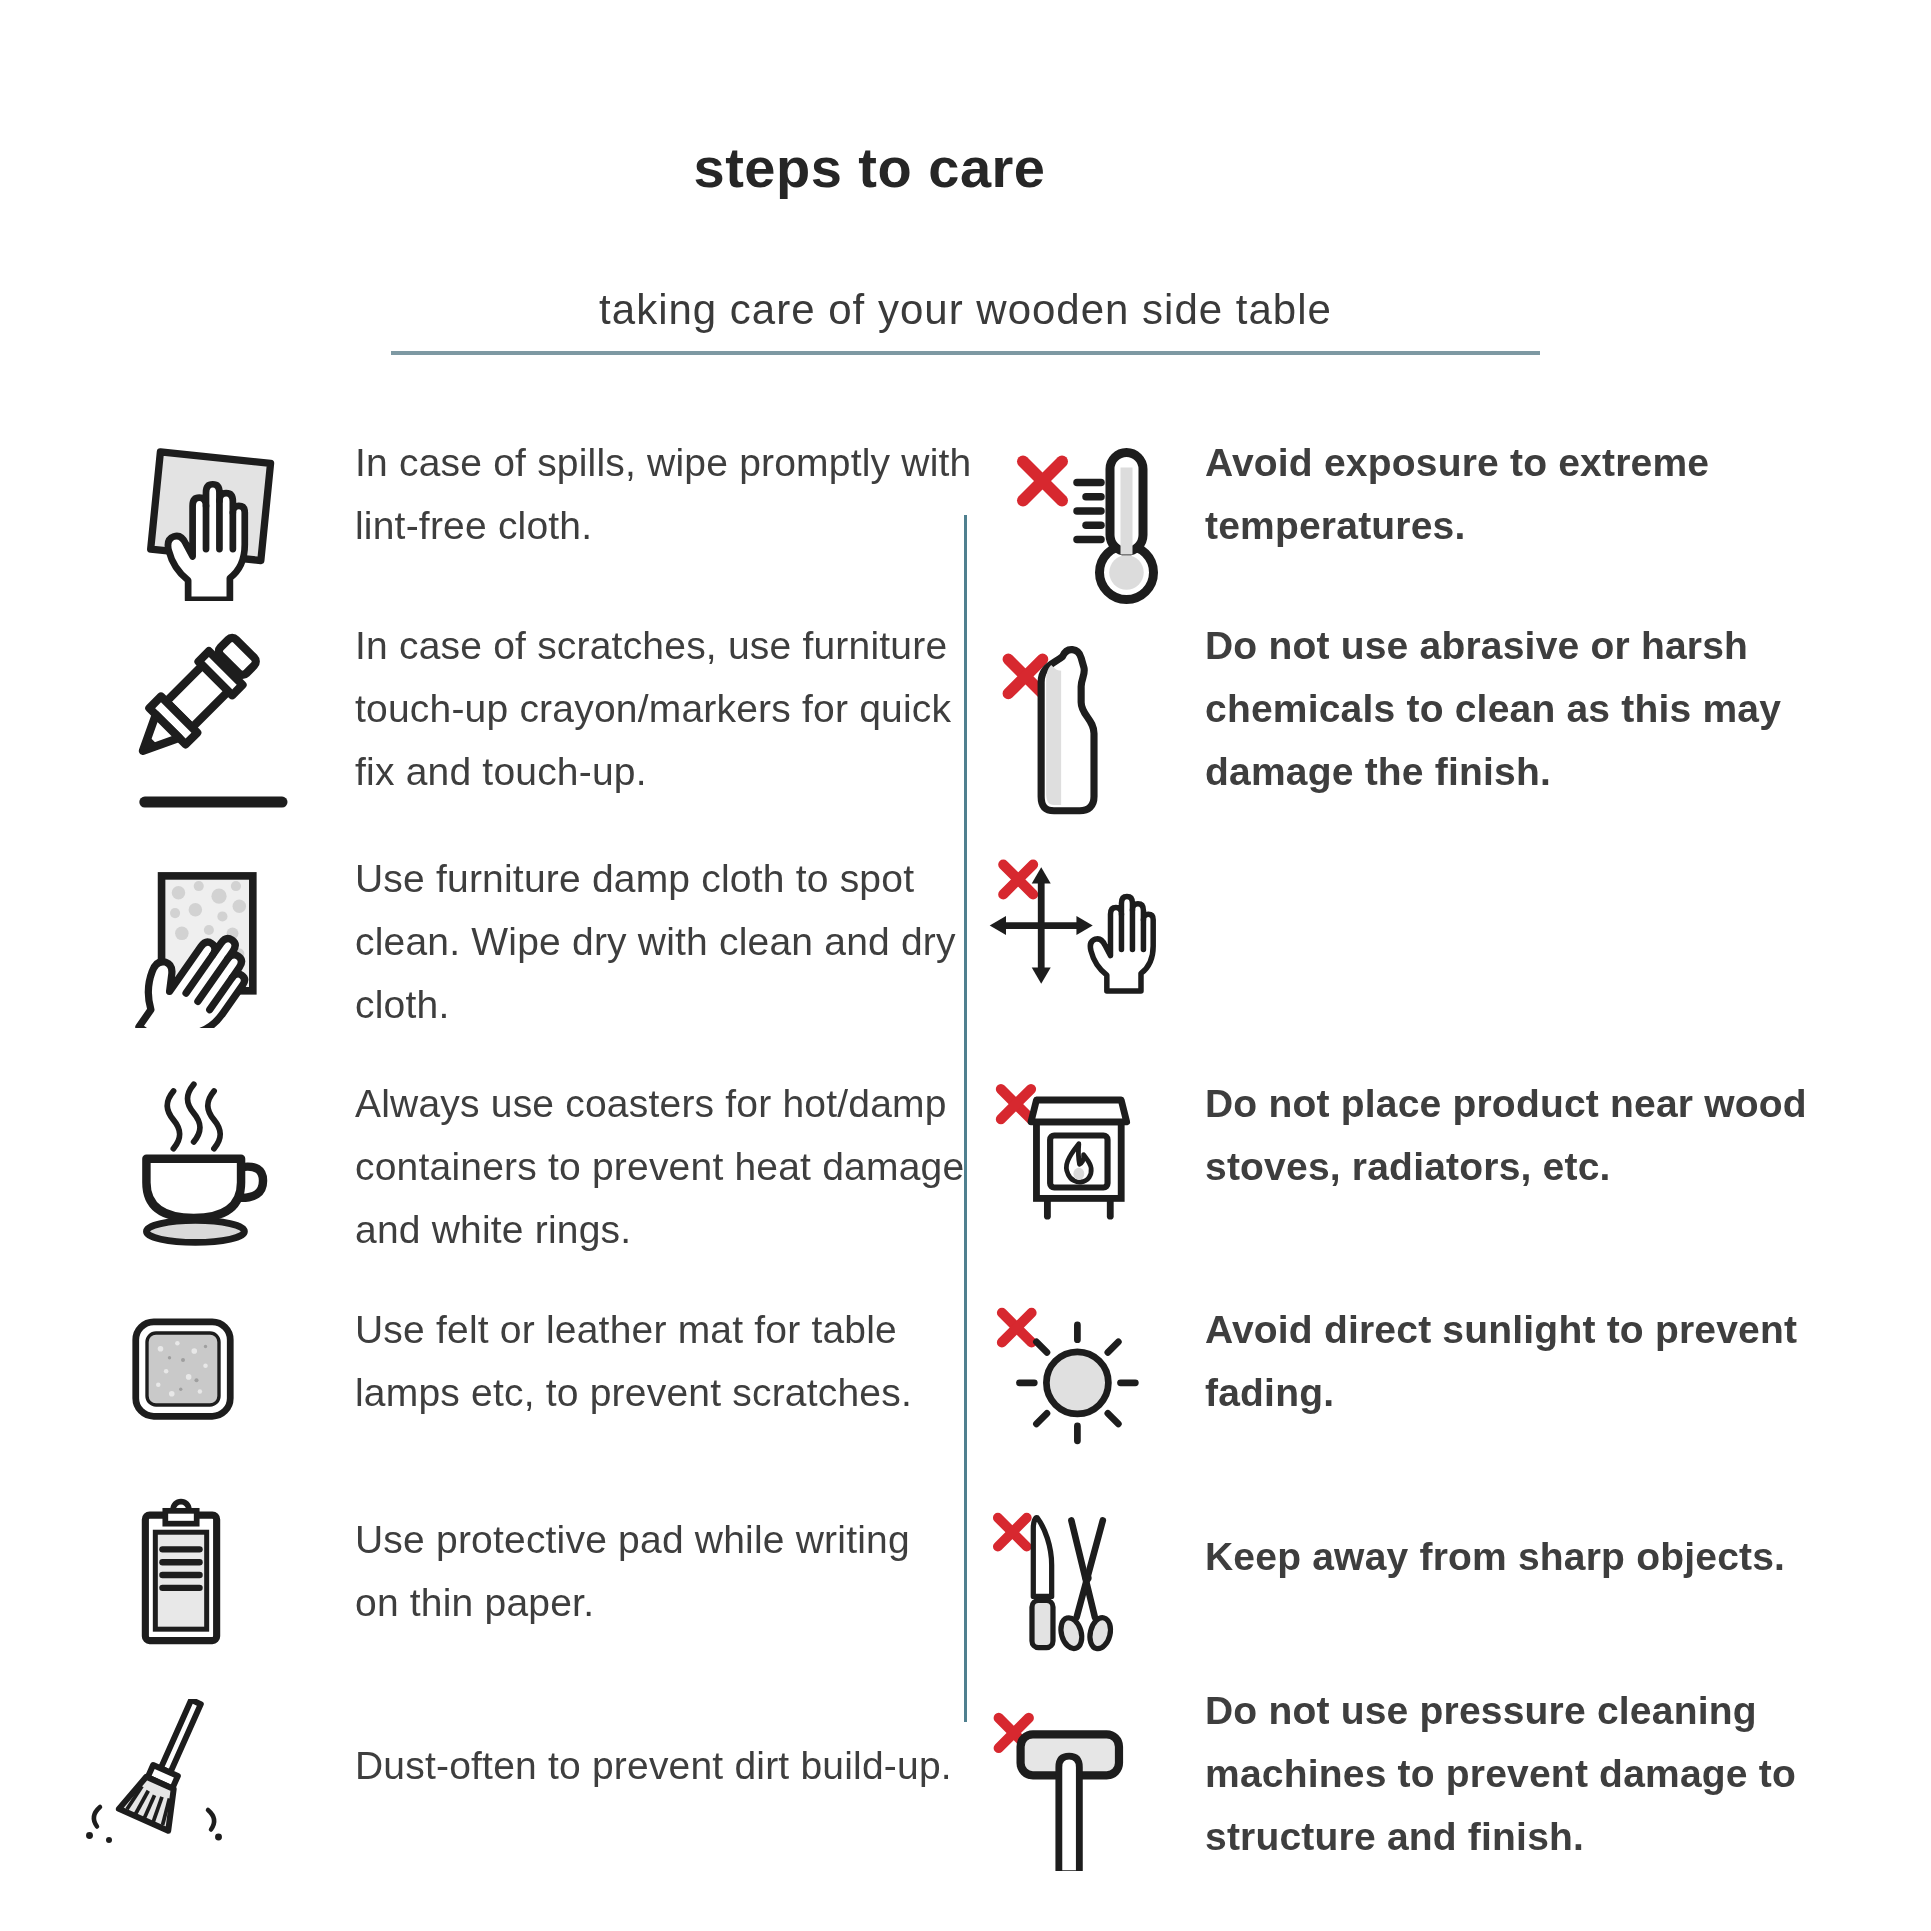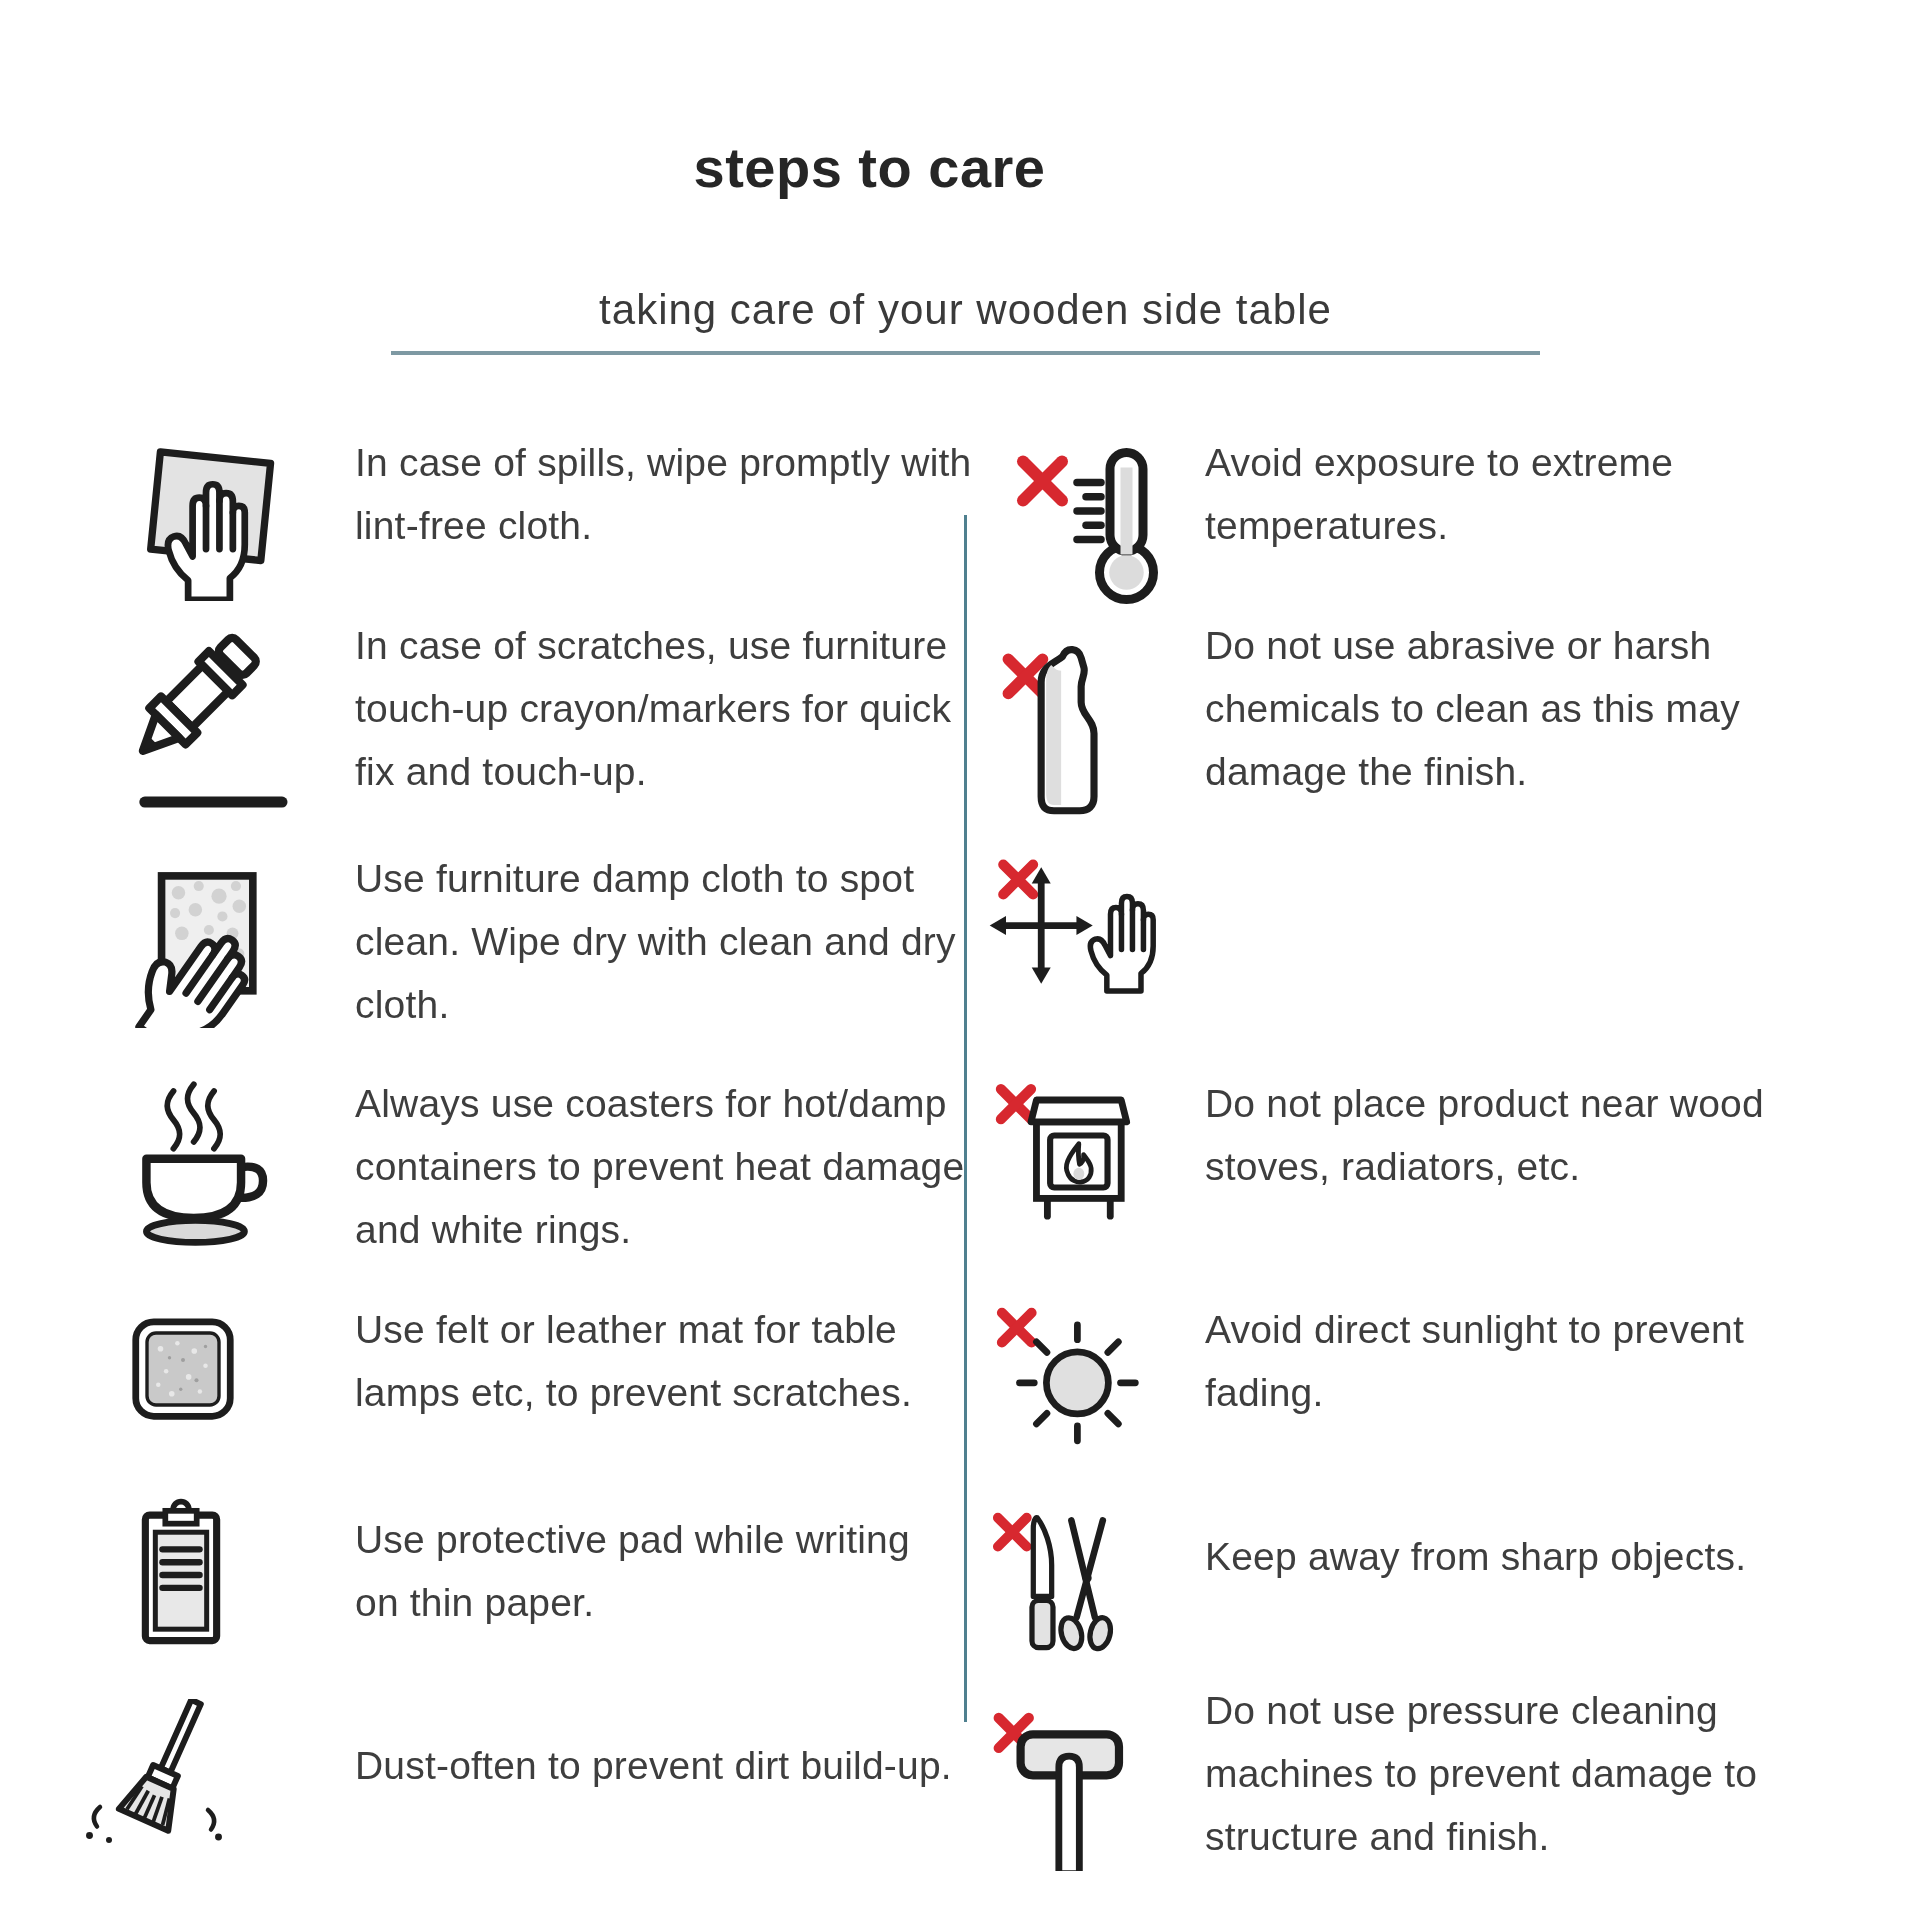--- a/index.html
+++ b/index.html
@@ -7,21 +7,21 @@
         font-family:"Liberation Sans","DejaVu Sans",sans-serif;}
   .title{position:absolute;top:135px;left:0;width:1739px;text-align:center;
          font-size:56px;font-weight:700;color:#262626;letter-spacing:0.5px;}
   .subtitle{position:absolute;top:286px;left:0;width:1931px;text-align:center;
             font-size:42px;font-weight:300;color:#3a3a3a;letter-spacing:1px;}
   .rule{position:absolute;left:391px;top:351px;width:1149px;height:3.9px;background:#7e99a3;}
   .vdiv{position:absolute;left:964px;top:515px;width:2.9px;height:1207px;background:#4f808f;}
   .txt{position:absolute;font-size:39px;line-height:63px;color:#3e3e3e;font-weight:300;
        white-space:pre-line;letter-spacing:0.2px;}
   .txt.l{left:319px;width:666px;margin-left:36px;}
-  .txt.r{left:1205px;width:686px;}
+  .txt.r{left:1205px;width:686px;font-weight:bold;}
   .icn{position:absolute;}
   .icn svg{width:100%;height:100%;display:block;}
   .ln{stroke:#1d1d1d;stroke-linecap:round;}
   .hand path{stroke:#1d1d1d;stroke-width:4.5;stroke-linejoin:round;stroke-linecap:round;}
 </style>
 </head>
 <body>
 
 <div class="page">
 

